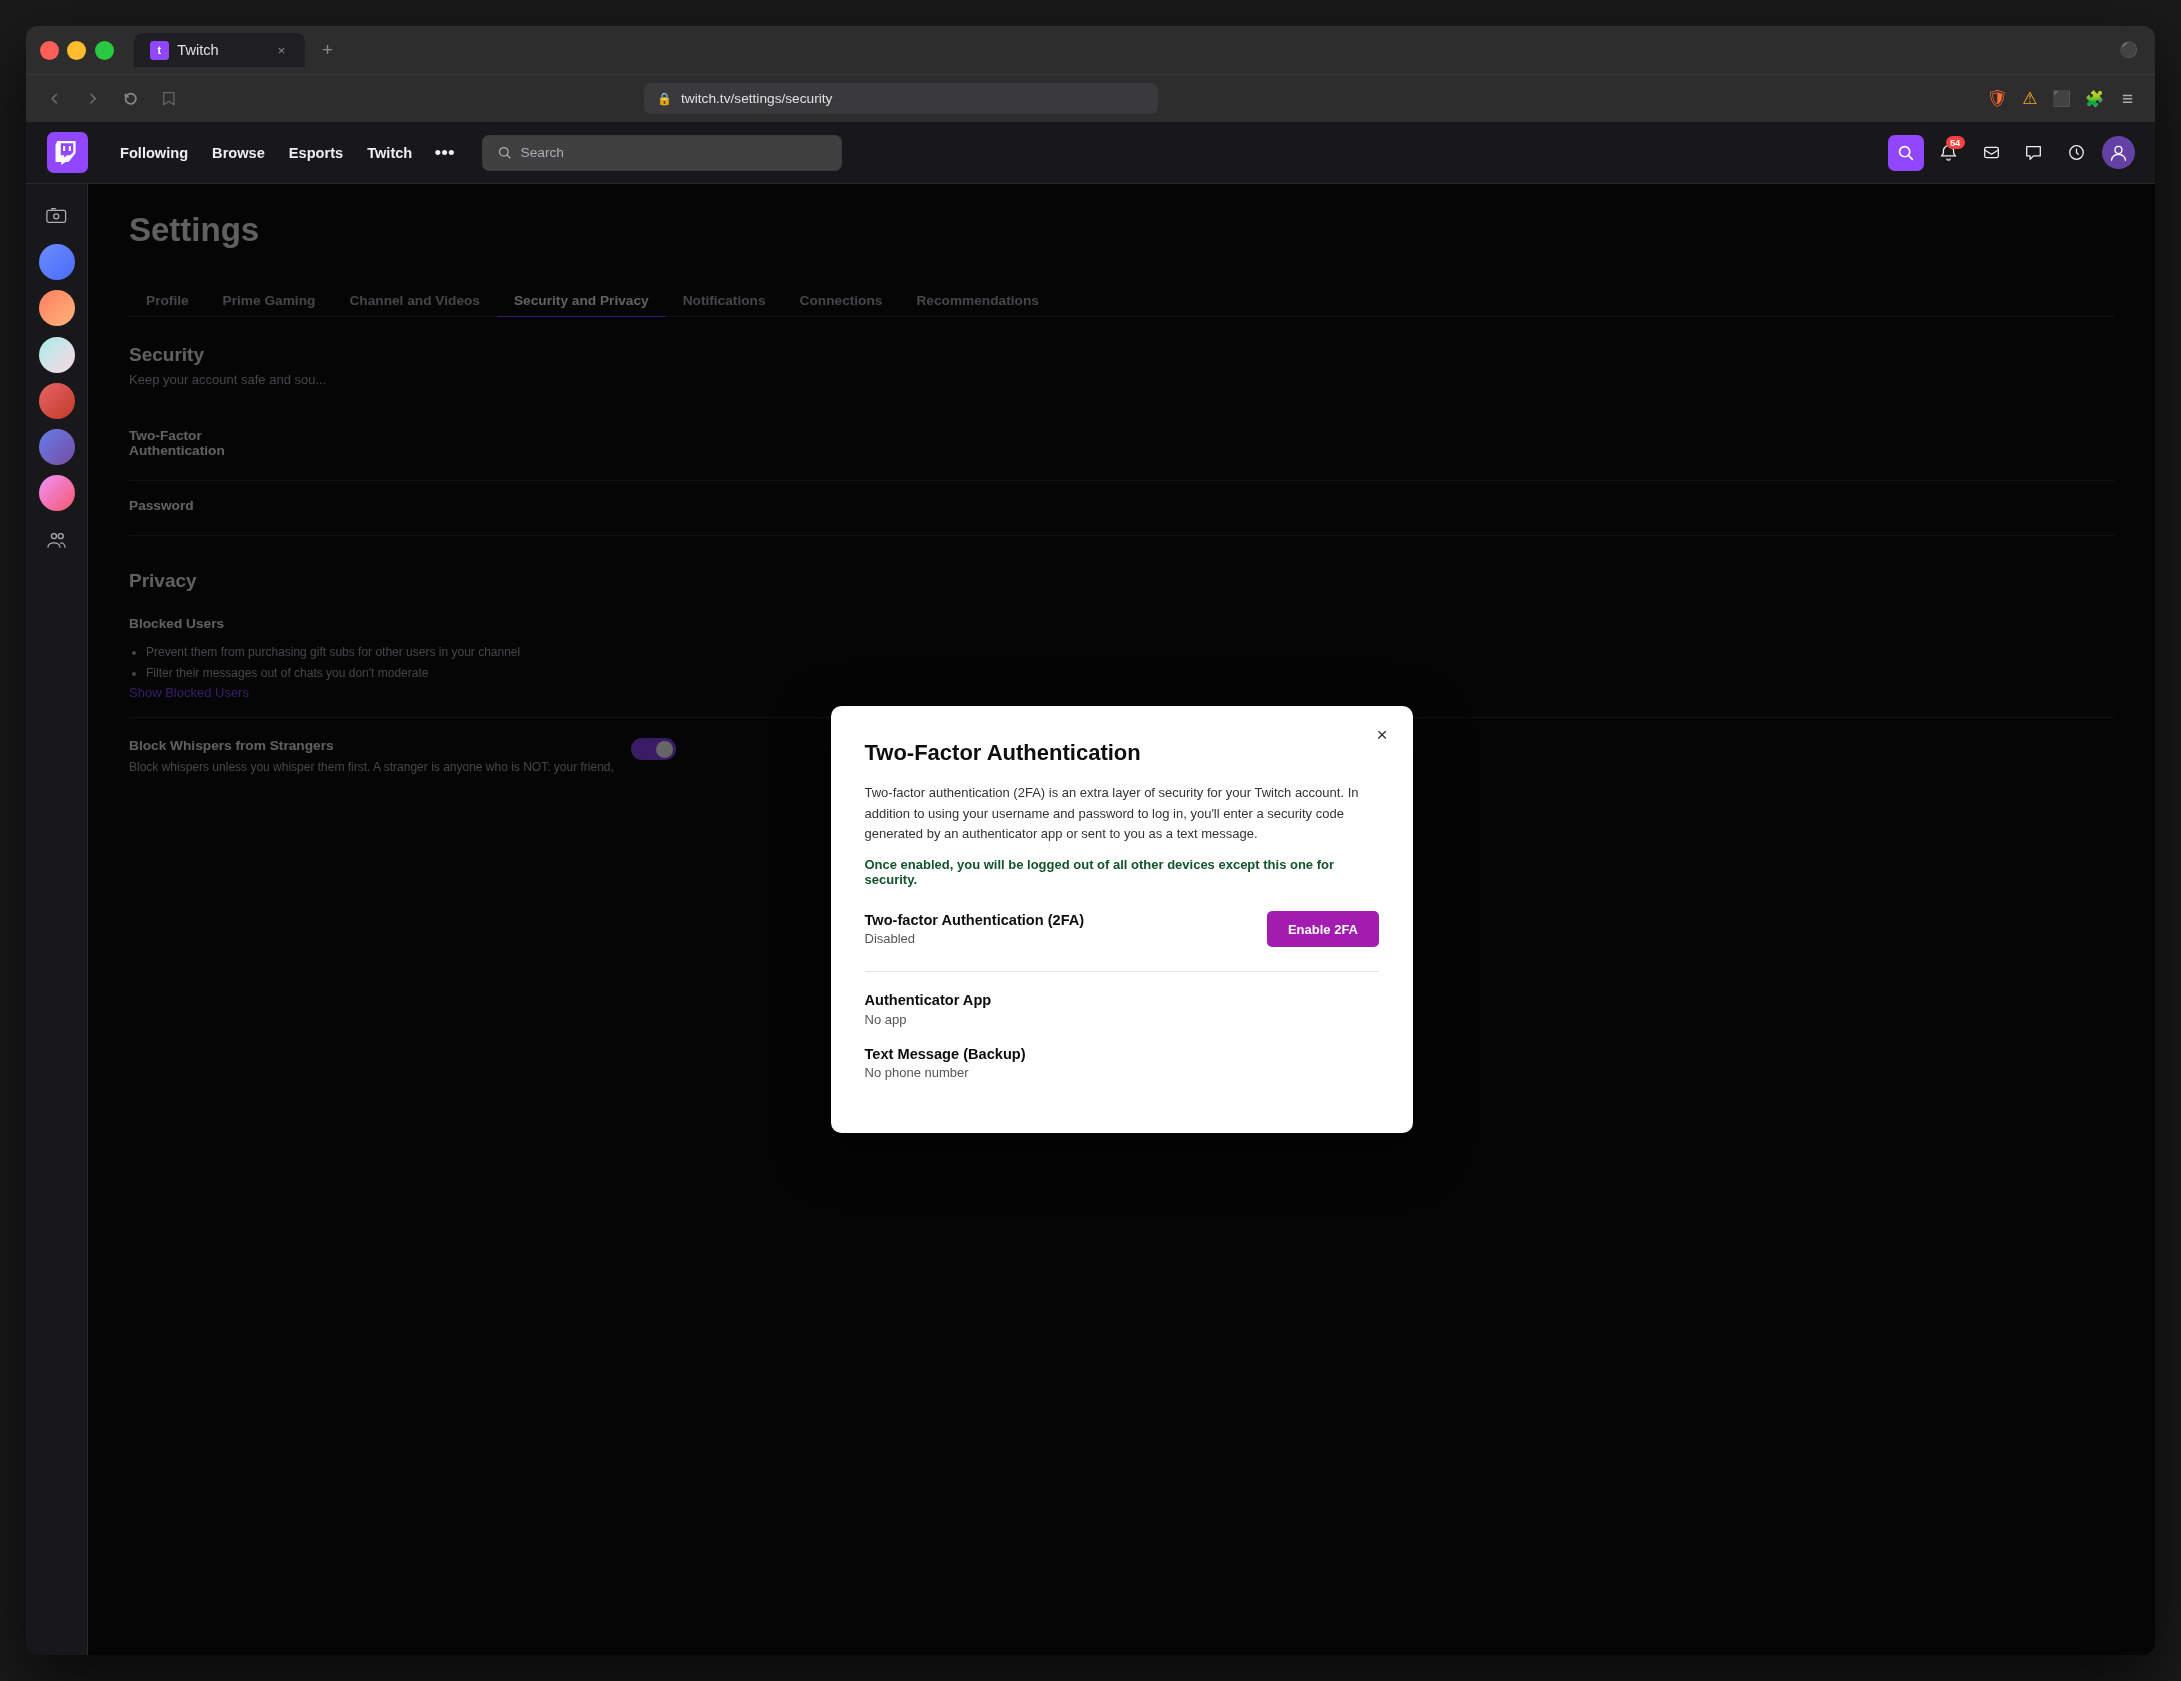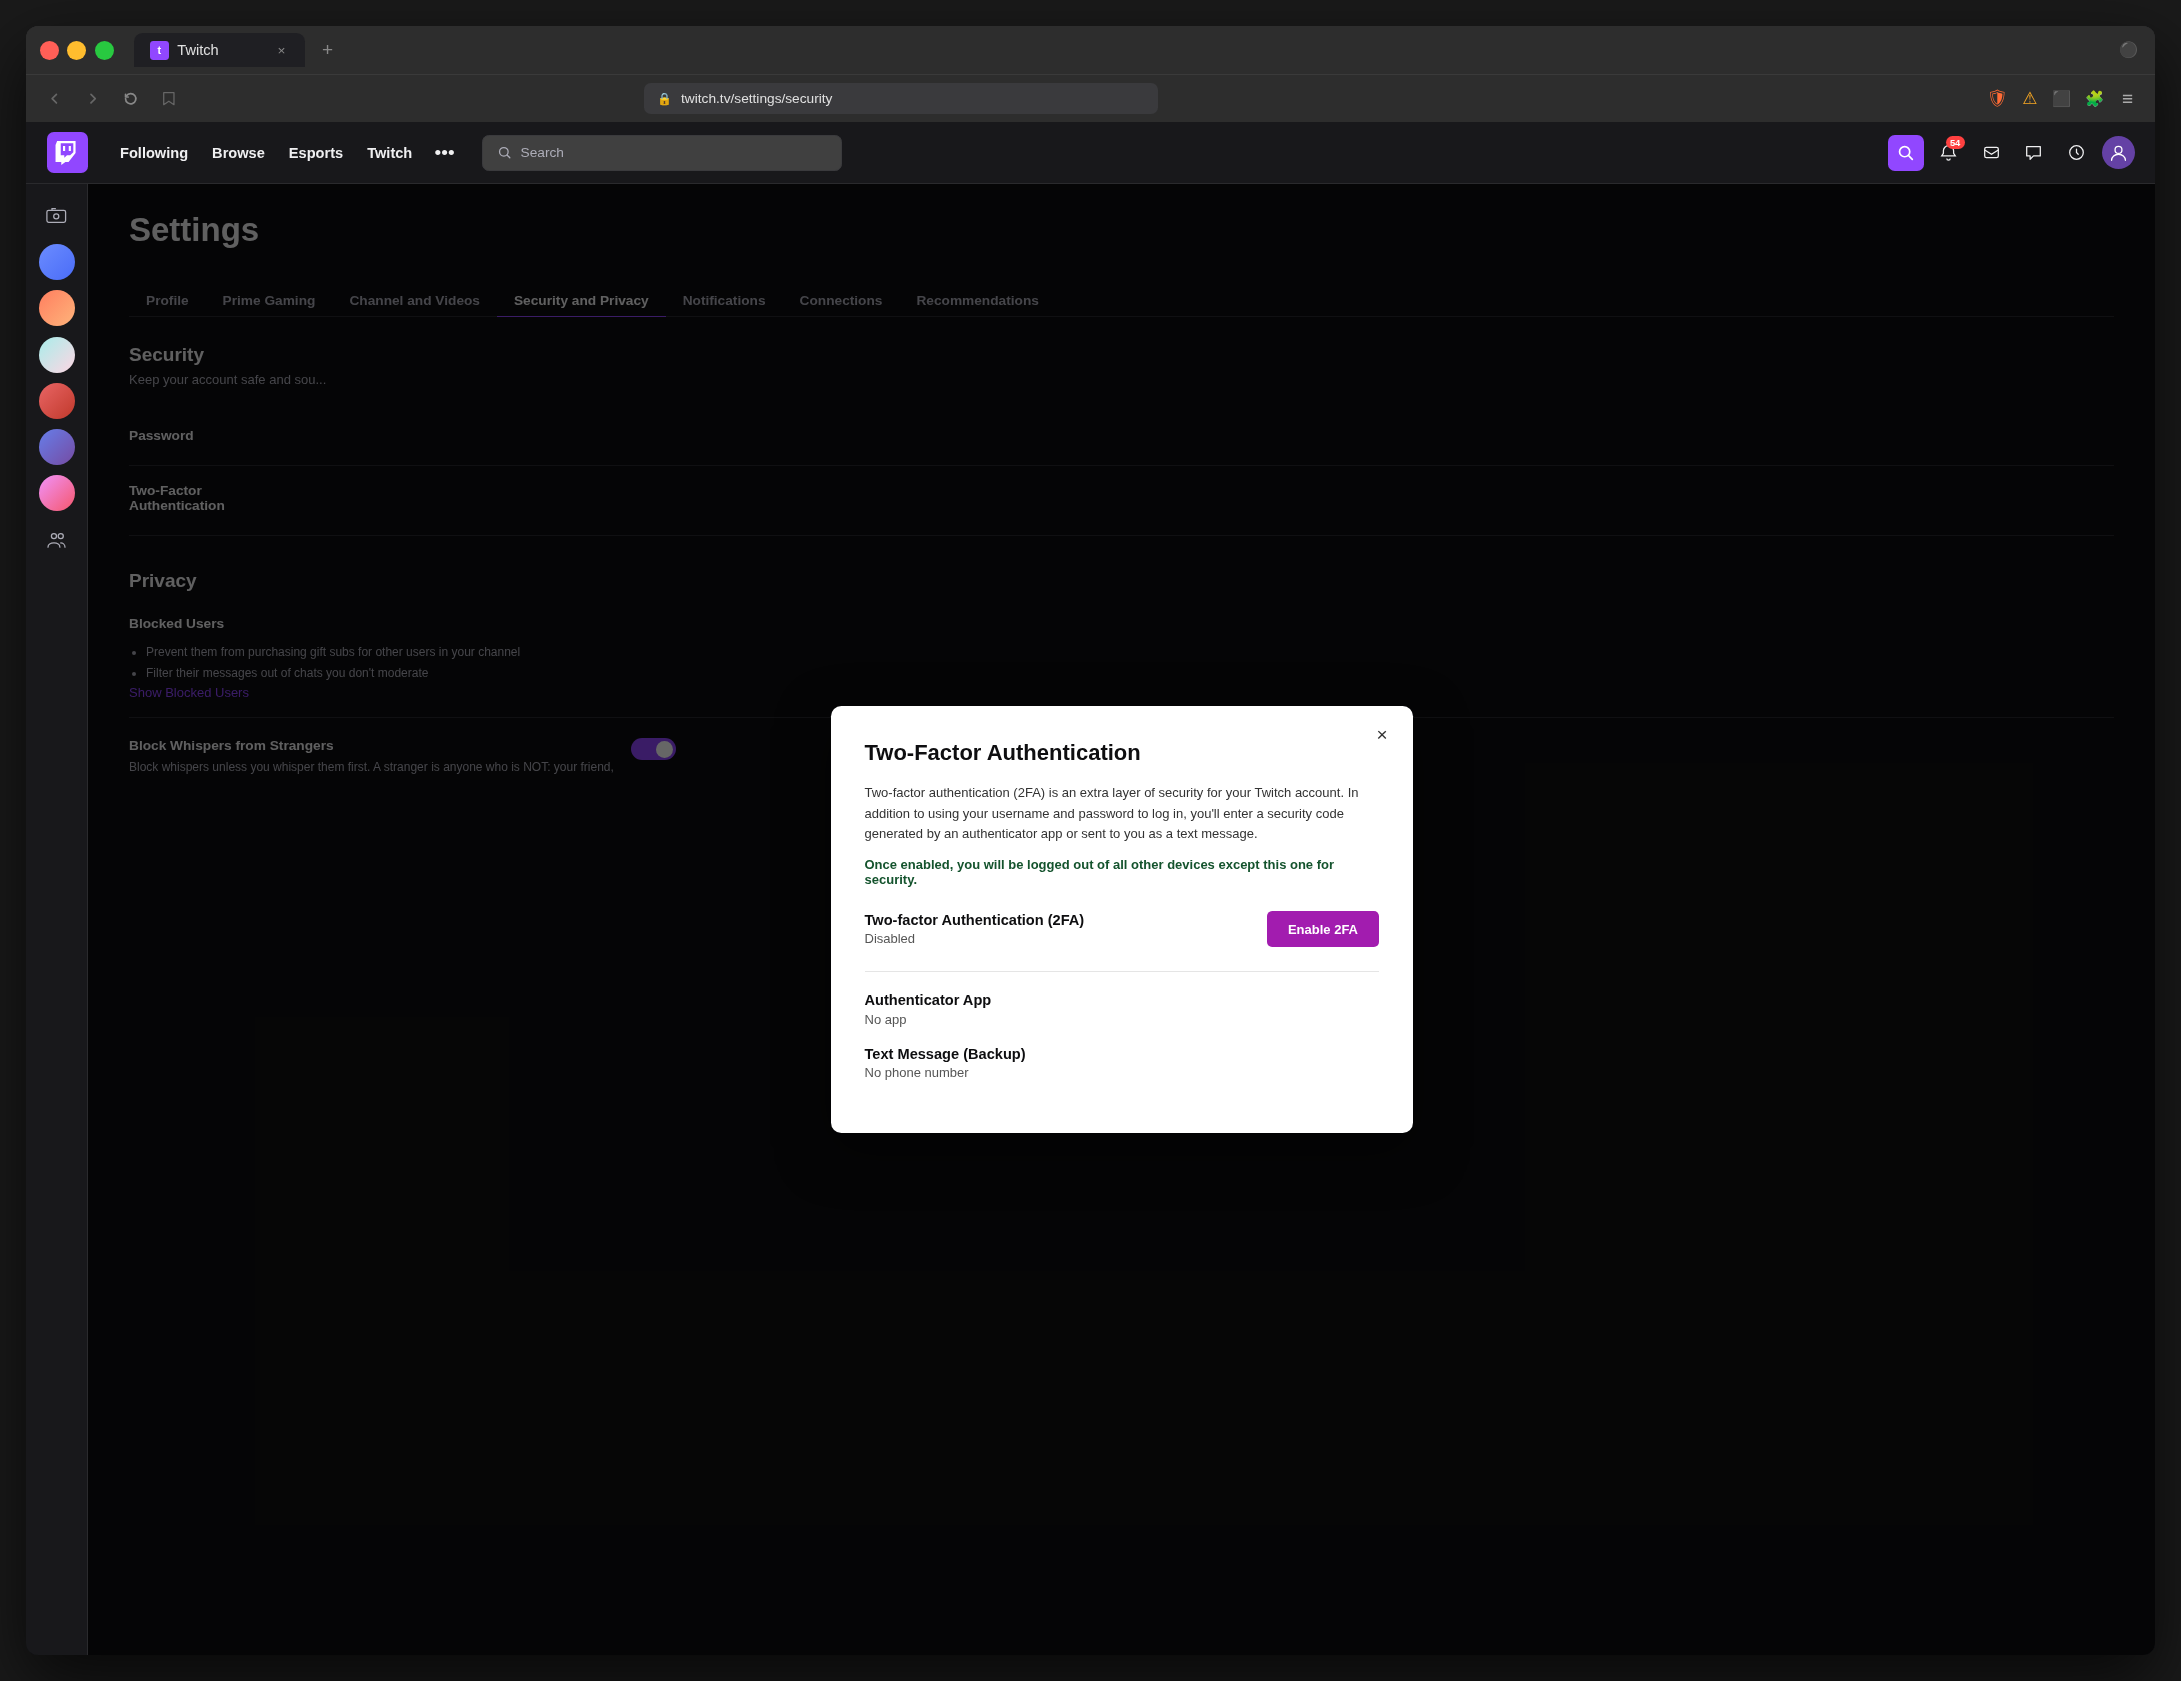--- a/index.html
+++ b/index.html
@@ -792,25 +792,25 @@
           <span class="settings-tab active">Security and Privacy</span>
           <span class="settings-tab">Notifications</span>
           <span class="settings-tab">Connections</span>
           <span class="settings-tab">Recommendations</span>
         </div>
 
         <h2 class="settings-section-title">Security</h2>
         <p class="settings-section-desc">Keep your account safe and sou...</p>
 
         <div class="settings-item">
-          <span class="settings-item-title">Password</span>
-        </div>
-        <div class="settings-item">
           <span class="settings-item-title" style="white-space: pre-line;">Two-Factor
 Authentication</span>
+        </div>
+        <div class="settings-item">
+          <span class="settings-item-title">Password</span>
         </div>
 
         <div class="privacy-section">
           <h2 class="settings-section-title">Privacy</h2>
 
           <div class="settings-item">
             <span class="blocked-users-label">Blocked Users</span>
             <ul class="bullet-list">
               <li>Prevent them from purchasing gift subs for other users in your channel</li>
               <li>Filter their messages out of chats you don't moderate</li>

